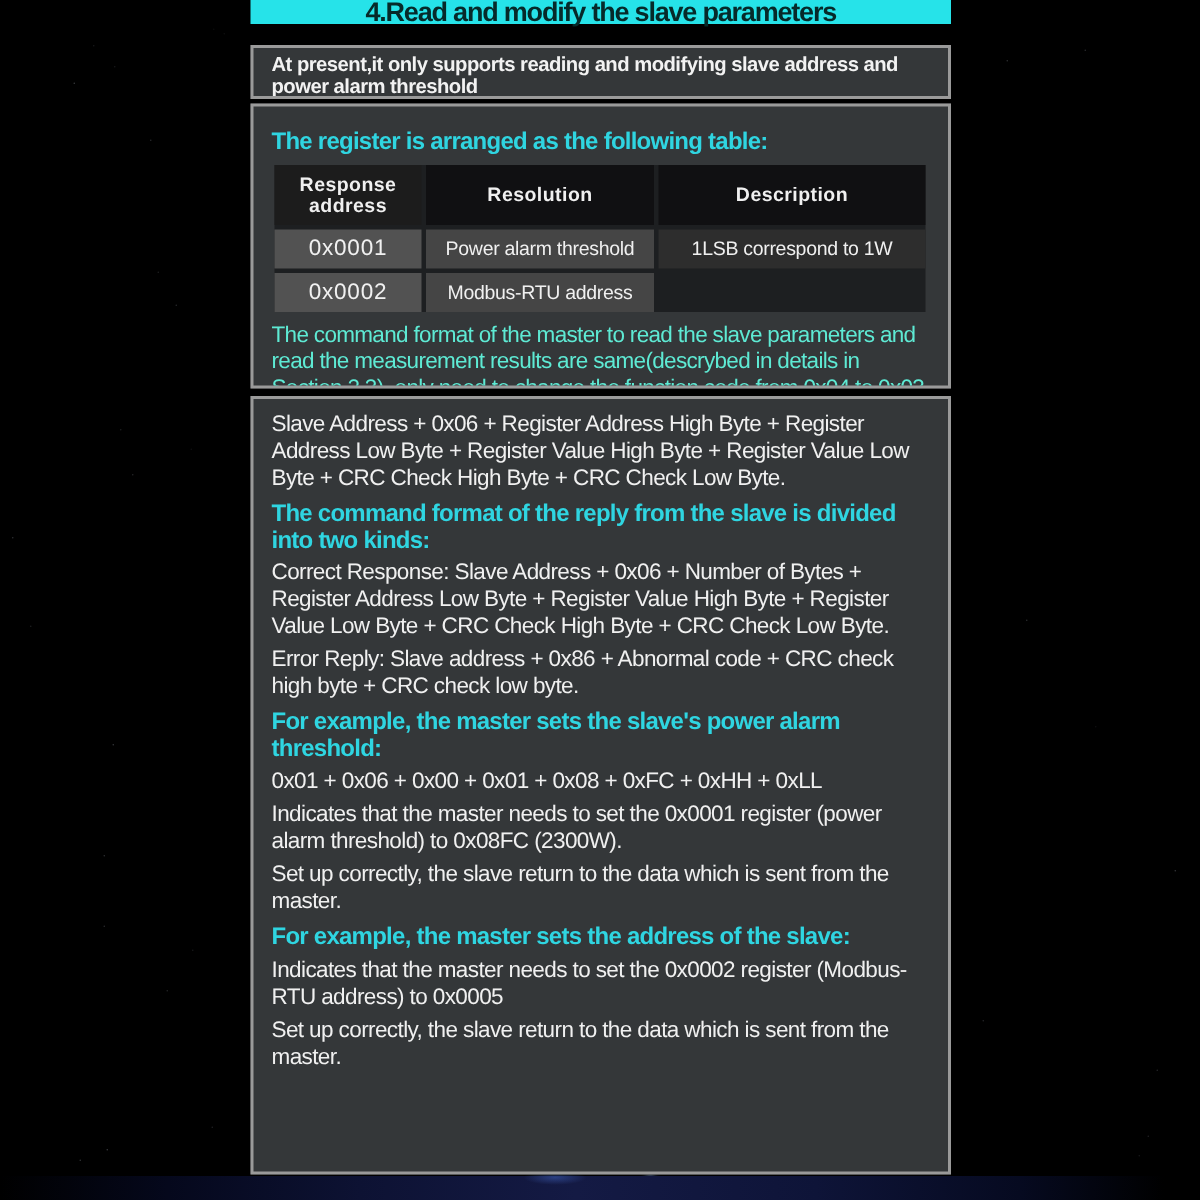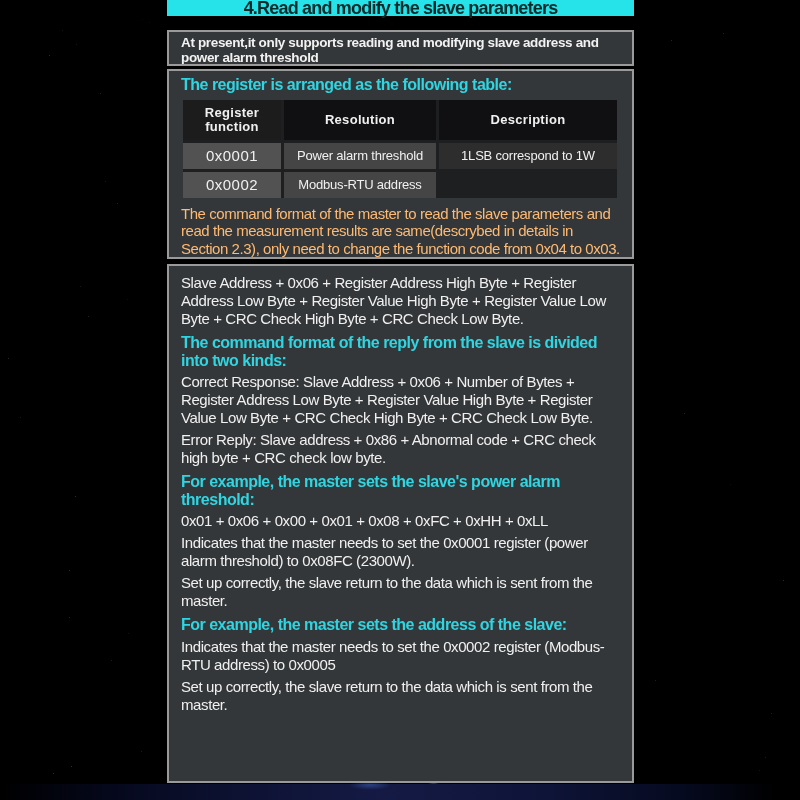--- a/index.html
+++ b/index.html
@@ -32,21 +32,21 @@
 
   .panel{
     position:absolute;left:167px;width:467px;box-sizing:border-box;
     border:2px solid #9a9a9a;
     overflow:hidden;
   }
   .panel-a{top:30px;height:36px;padding:3px 12px;}
   .panel-a .intro{
     font-size:13.5px;font-weight:bold;letter-spacing:-0.35px;line-height:15px;color:#f2f2f2;
   }
-  .panel-b{top:69px;height:190px;padding:5px 12px;}
+  .panel-b{top:69px;height:190px;padding:15px 12px;}
   .panel-c{top:264px;height:519px;padding:8px 12px;}
 
   .cyan-heading{
     font-size:16px;font-weight:bold;letter-spacing:-0.5px;line-height:17.6px;
   }
   .blk{margin:0 0 4px 0;}
   .blk.paragraph{
     font-size:15px;letter-spacing:-0.4px;line-height:18px;color:#f0f0f0;
   }
   .blk.heading{margin-top:6px;}
@@ -63,21 +63,21 @@
     height:40px;font-size:13px;font-weight:bold;letter-spacing:0.3px;line-height:14px;
   }
   .reg-table .th.h0{background:#1c1c1c;}
   .reg-table .th.h1,.reg-table .th.h2{background:#101012;}
   .reg-table .td{height:26px;font-size:13px;letter-spacing:-0.2px;}
   .reg-table .td.c0{background:#525252;font-size:15px;letter-spacing:0.5px;}
   .reg-table .td.c1{background:#454545;}
   .reg-table .td.c2{background:#2d2d2d;}
 
   .note{
-    font-size:15px;letter-spacing:-0.45px;line-height:17.5px;color:#fdba74;margin-top:6px;
+    font-size:15px;letter-spacing:-0.45px;line-height:17.5px;color:#5eead4;margin-top:6px;
   }
 </style>
 </head>
 <body>
 
 <div class="stage">
 
   <div class="starfield">
       <div class="star" style="left: 110.191px; top: 791.82px; width: 1px; height: 1px; opacity: 0.56;"></div>
       <div class="star" style="left: 328.21px; top: 787.552px; width: 2px; height: 2px; opacity: 0.71;"></div>
@@ -174,21 +174,21 @@
     <span class="banner-title" style="color: rgb(6, 42, 42);">4.Read and modify the slave parameters</span>
   </div>
 
   <div class="panel panel-a" style="background: rgb(52, 55, 57); border-color: rgb(154, 154, 154);">
     <div class="intro">At present,it only supports reading and modifying slave address and power alarm threshold</div>
   </div>
 
   <div class="panel panel-b" style="background: rgb(52, 55, 57); border-color: rgb(154, 154, 154);">
     <div class="cyan-heading" style="color: rgb(47, 213, 225);">The register is arranged as the following table:</div>
     <div class="reg-table">
-        <div class="cell th h0">Register function</div>
+        <div class="cell th h0">Response address</div>
         <div class="cell th h2">Resolution</div>
         <div class="cell th h1">Description</div>
         <div class="cell td c0">0x0001</div>
         <div class="cell td c1">Power alarm threshold</div>
         <div class="cell td c2">1LSB correspond to 1W</div>
         <div class="cell td c0">0x0002</div>
         <div class="cell td c1">Modbus-RTU address</div>
       </div>
     <div class="note">The command format of the master to read the slave parameters and read the measurement results are same(descrybed in details in Section 2.3), only need to change the function code from 0x04 to 0x03.</div>
   </div>

